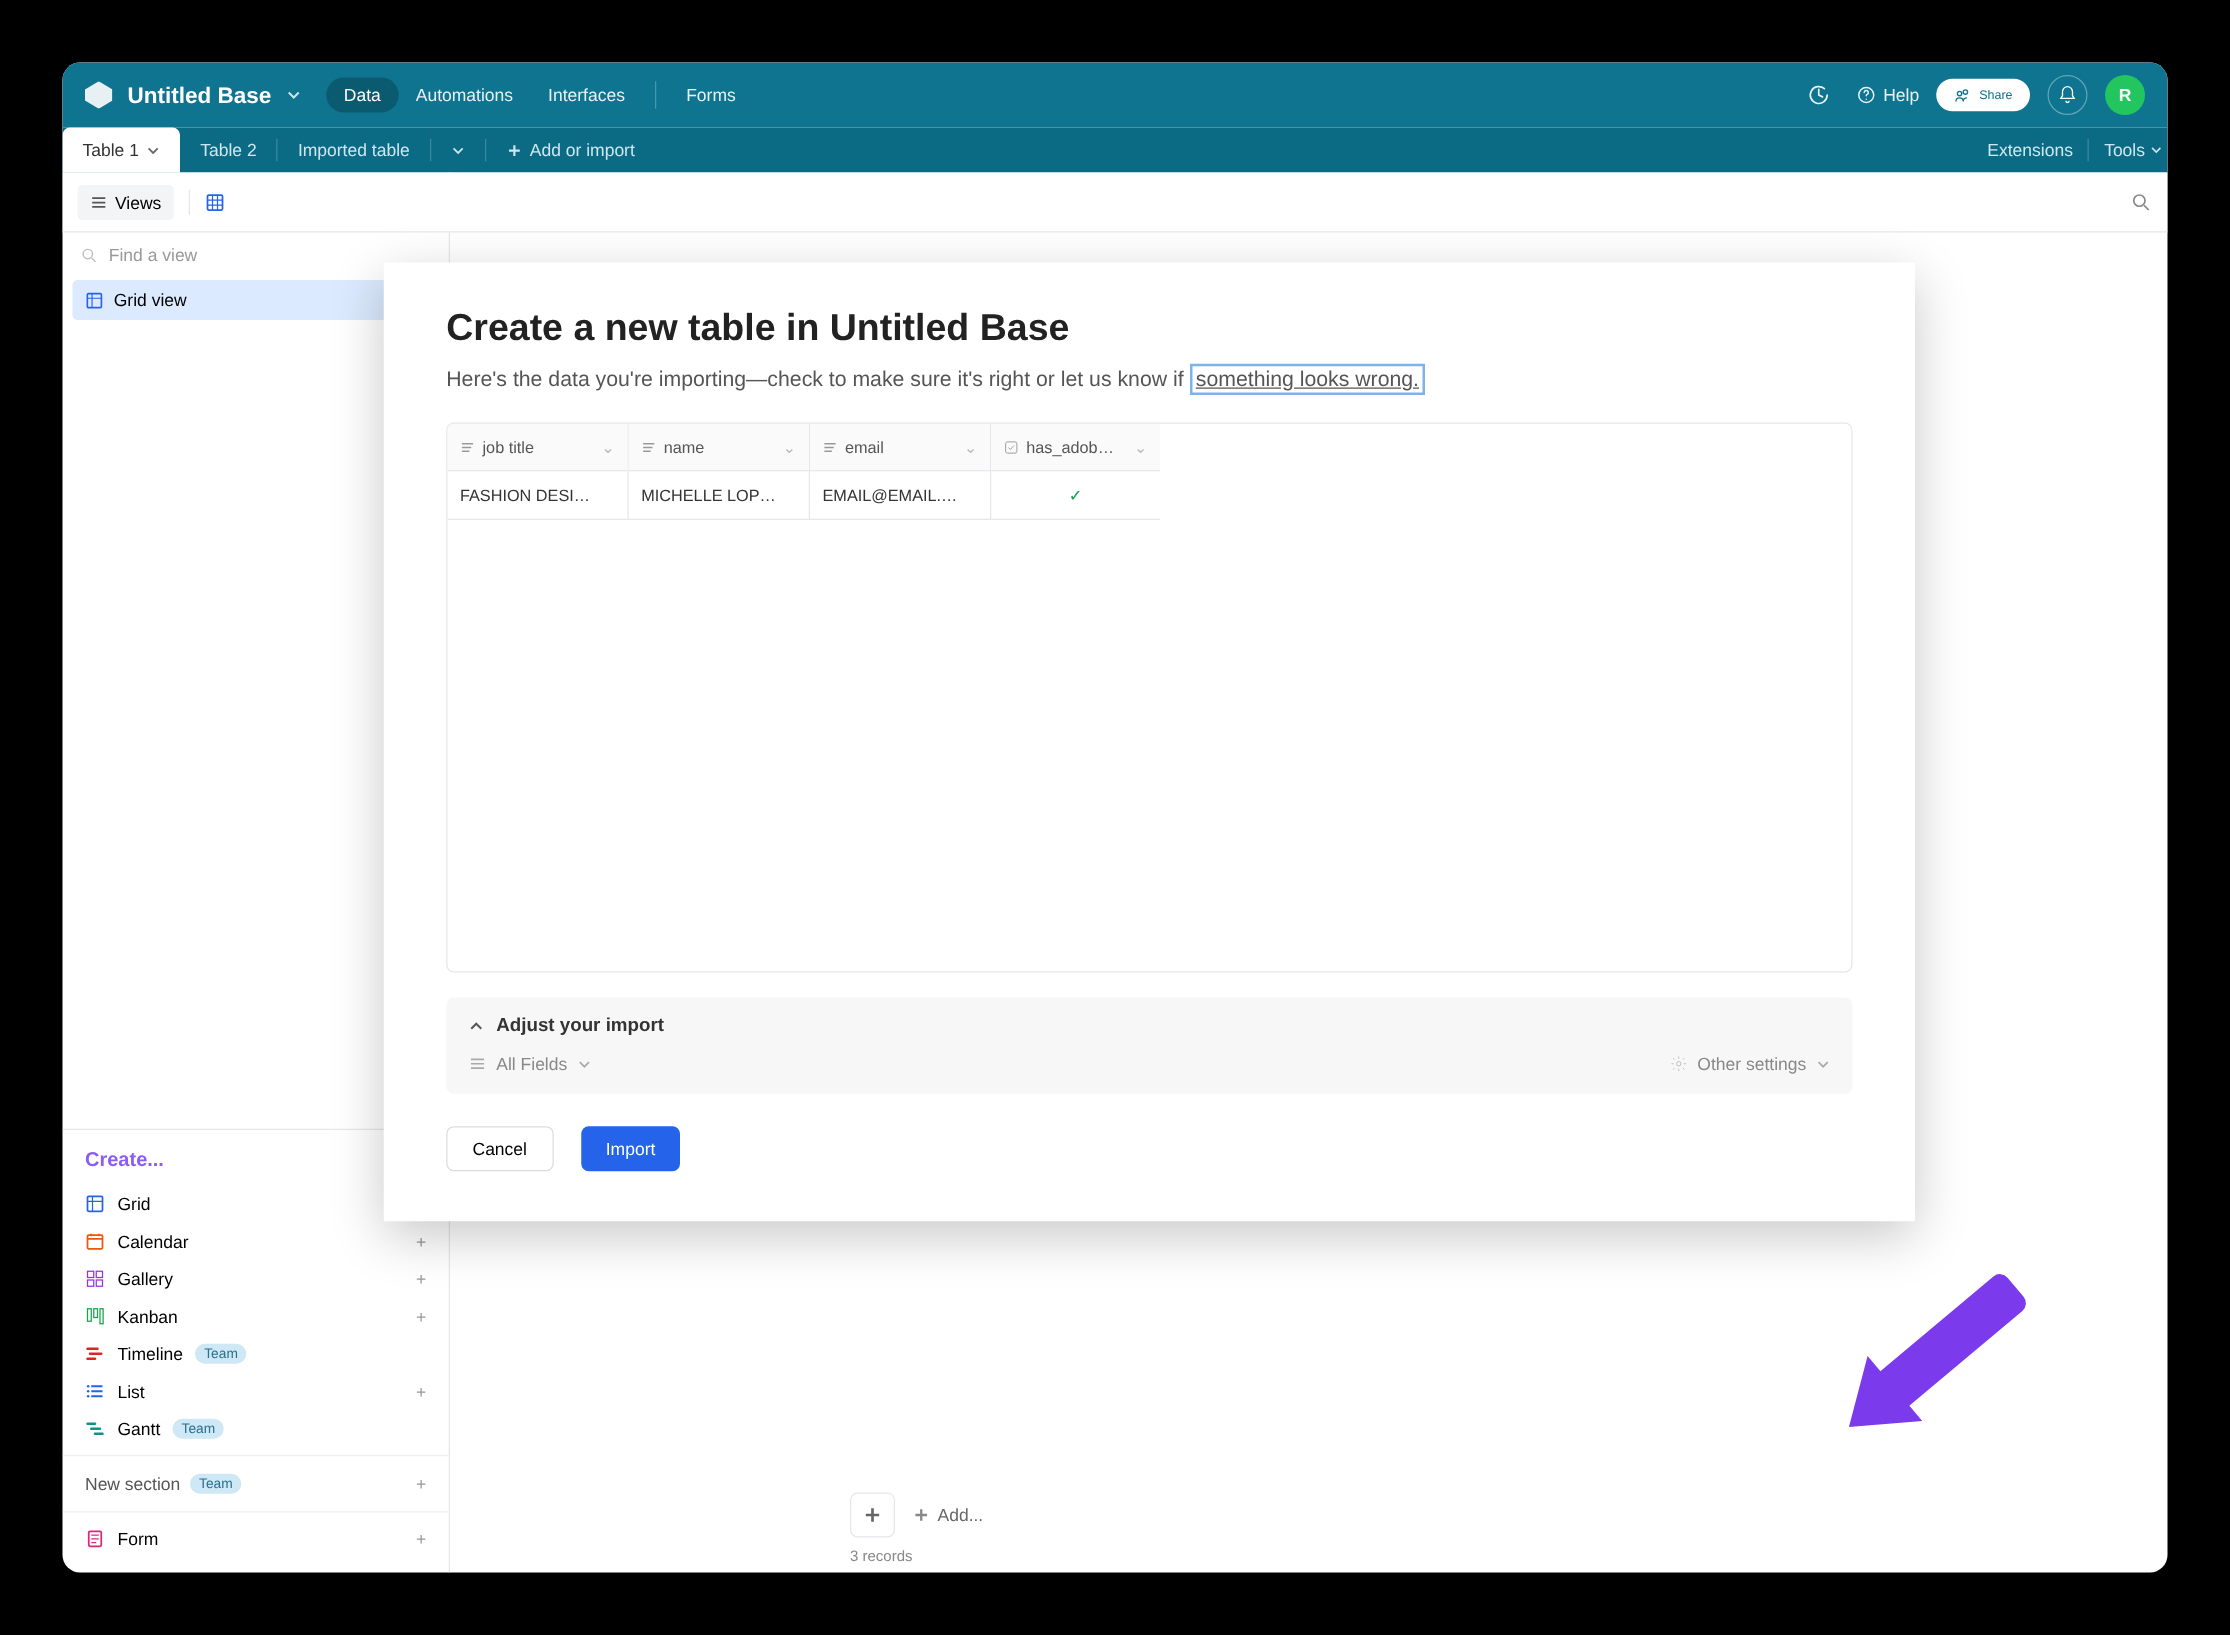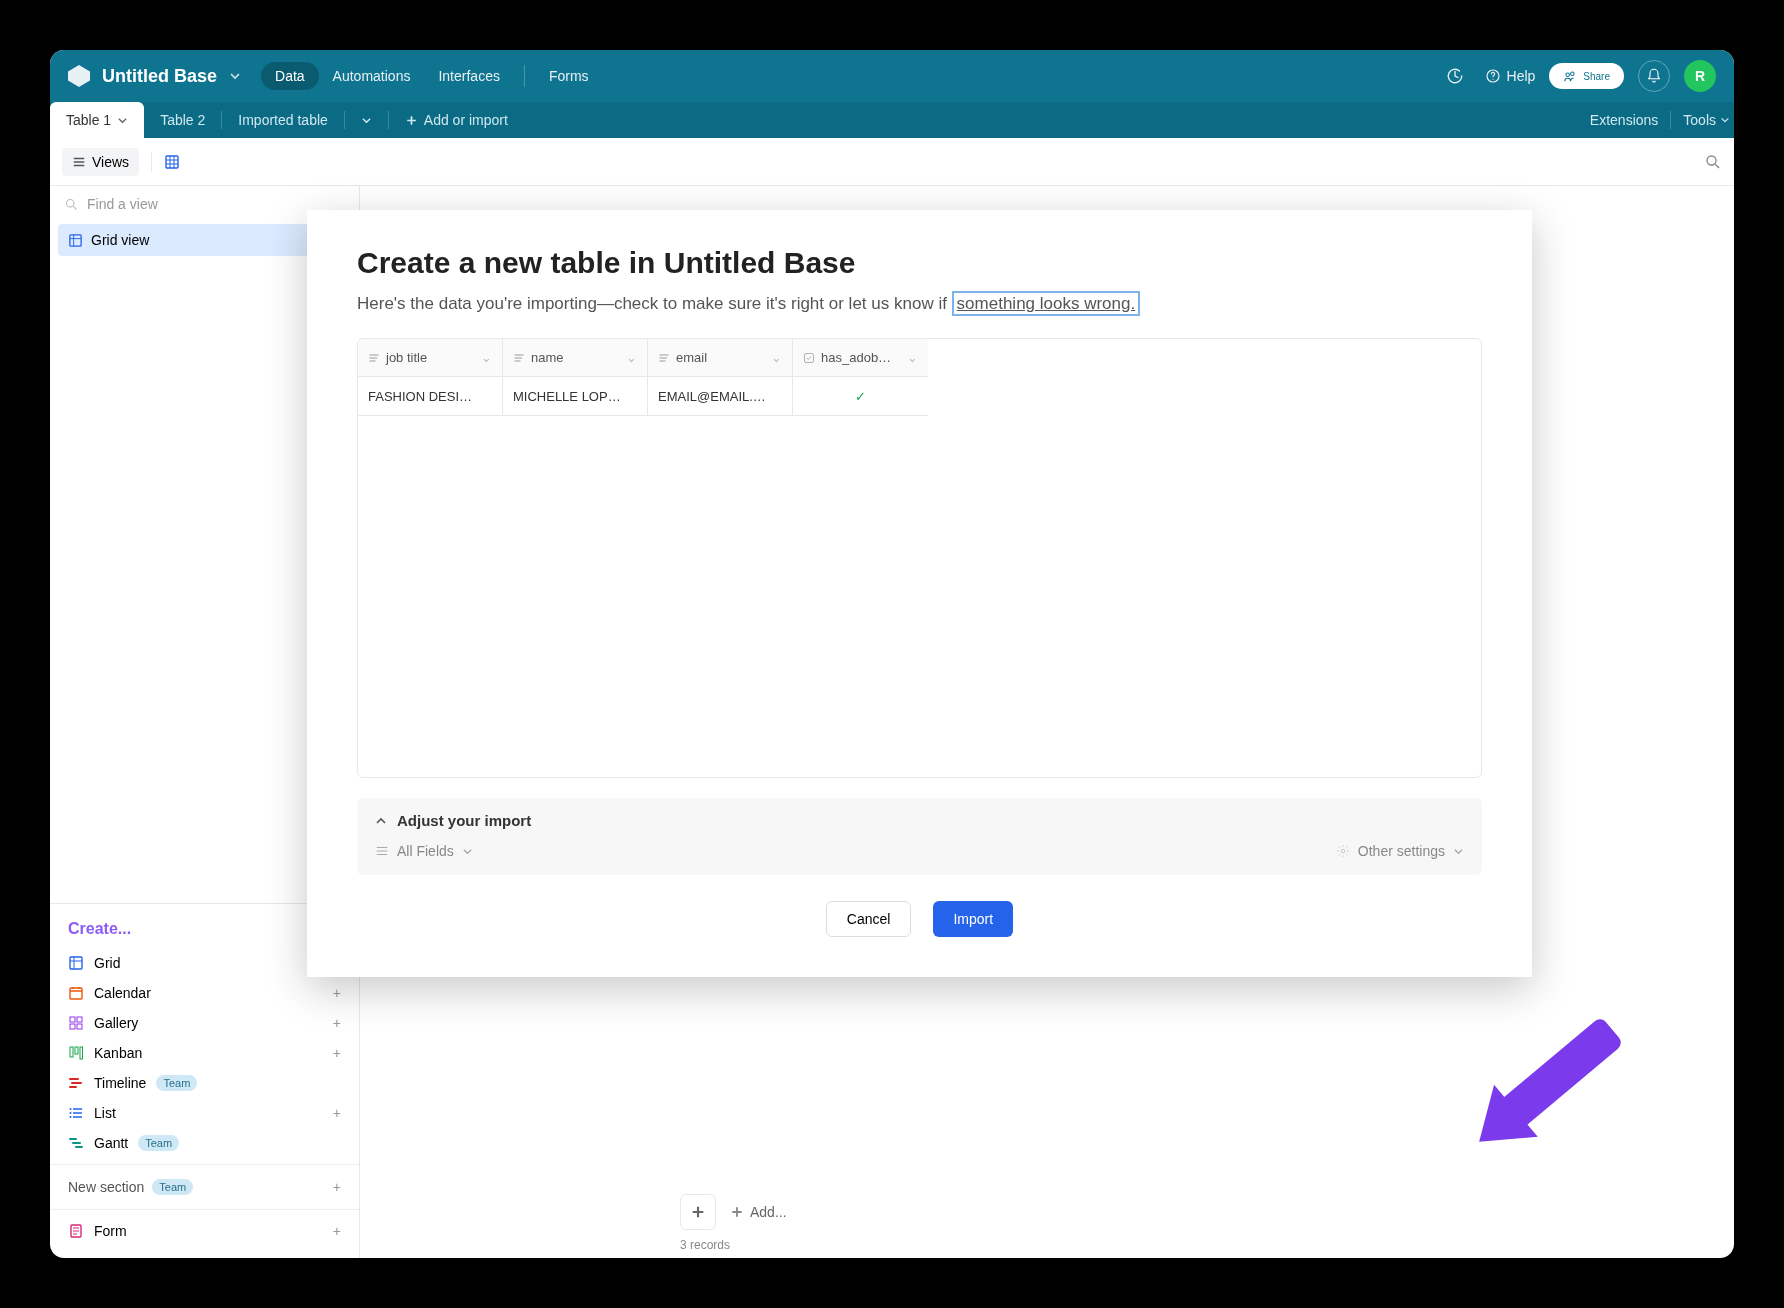--- a/index.html
+++ b/index.html
@@ -56,21 +56,21 @@
 .pcol:last-child { border-right:none; }
 .phead { height:38px; border-bottom:1px solid #e5e7eb; display:flex; align-items:center; padding:0 10px; font-size:13px; color:#555; background:#fafafa; gap:6px; }
 .phead .dd { margin-left:auto; color:#bbb; cursor:pointer; }
 .pcell { height:38px; display:flex; align-items:center; padding:0 10px; font-size:13px; color:#333; white-space:nowrap; overflow:hidden; text-overflow:ellipsis; }
 .check { color:#16a34a; margin:0 auto; }
 .adjust-box { background:#f7f7f7; border-radius:6px; margin-top:20px; padding:14px 18px 16px; }
 .adjust-hdr { display:flex; align-items:center; gap:10px; font-size:15px; font-weight:600; color:#333; cursor:pointer; }
 .adjust-row { display:flex; margin-top:14px; align-items:center; }
 .fields-btn { display:flex; align-items:center; gap:8px; color:#888; font-size:14px; cursor:pointer; }
 .other-btn { margin-left:auto; display:flex; align-items:center; gap:8px; color:#888; font-size:14px; cursor:pointer; }
-.modal-actions { display:flex; justify-content:center; gap:22px; margin-top:26px; }
+.modal-actions { display:flex; justify-content:flex-start; gap:22px; margin-top:26px; }
 .btn-cancel { border:1px solid #ddd; background:#fff; padding:9px 20px; border-radius:6px; font-size:14px; cursor:pointer; }
 .btn-import { background:#2563eb; color:#fff; padding:9px 20px; border-radius:6px; font-size:14px; cursor:pointer; border:none; }
 
 .arrow { position:absolute; top:1010px; left:1430px; transform:rotate(-40deg); }
 .arrow-body { width:150px; height:36px; background:#7c3aed; border-radius:8px; }
 .arrow-head { position:absolute; left:-24px; top:-16px; width:0; height:0; border-right:48px solid #7c3aed; border-top:34px solid transparent; border-bottom:34px solid transparent; }
 
 .ico { width:16px; height:16px; display:inline-flex; align-items:center; justify-content:center; }
 svg { display:block; }
 </style>

